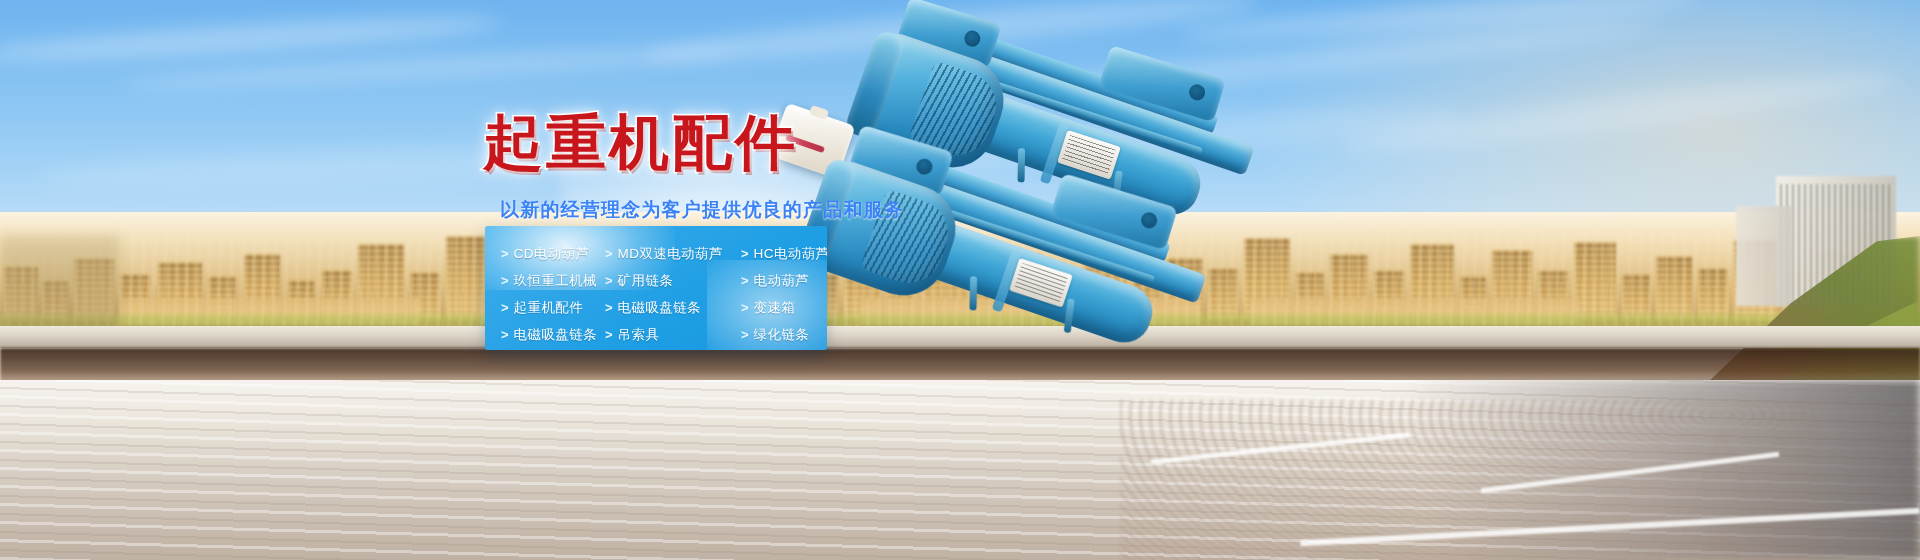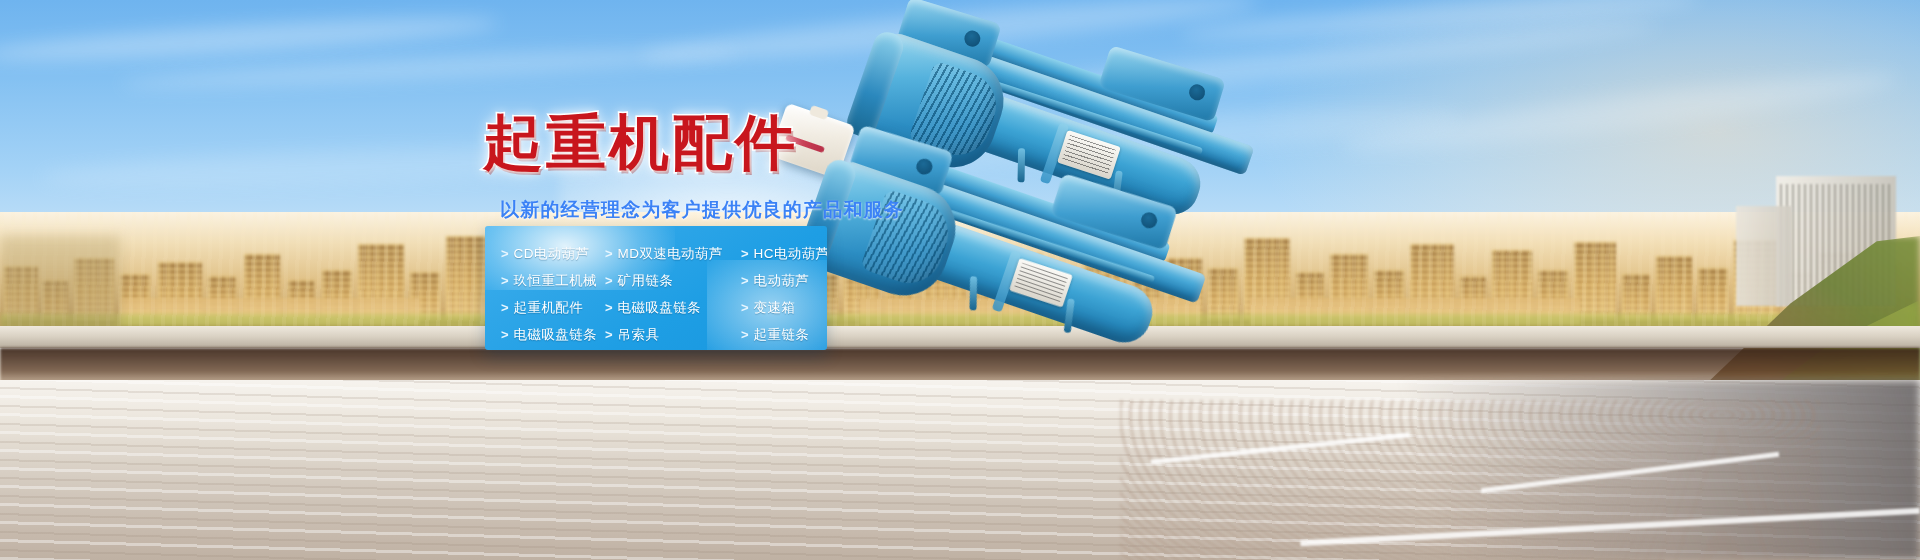--- a/index.html
+++ b/index.html
@@ -370,19 +370,19 @@
       <a class="item">
         <span class="chev">&gt;</span>
         <span class="item-label">电磁吸盘链条</span>
       </a>
       <a class="item">
         <span class="chev">&gt;</span>
         <span class="item-label">吊索具</span>
       </a>
       <a class="item">
         <span class="chev">&gt;</span>
-        <span class="item-label">起重链条</span>
+        <span class="item-label">绿化链条</span>
       </a>
 
     </div>
   </div>
 
 </div>
 
 </body></html>

